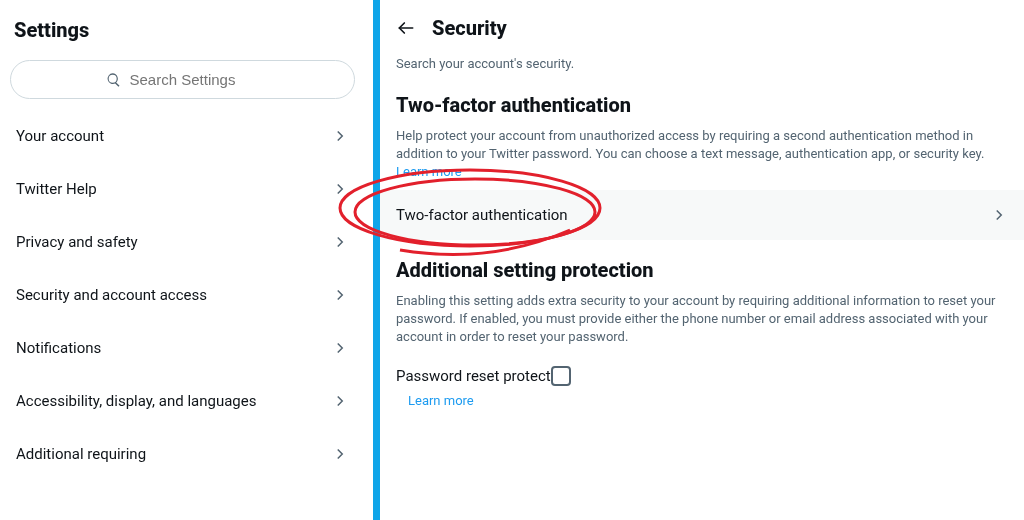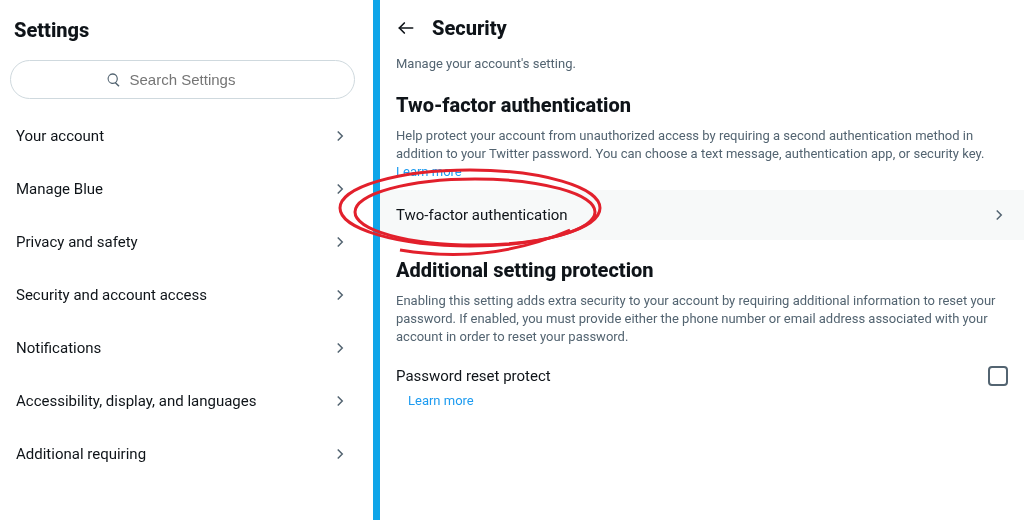--- a/index.html
+++ b/index.html
@@ -100,21 +100,21 @@
       font-size: 15px;
       color: #0f1419;
       cursor: pointer;
       background: #f7f9f9;
       position: relative;
     }
     .row-item .chev { stroke: #536471; }
     .protect-row {
       display: flex;
       align-items: center;
-      justify-content: space-between;
+      justify-content: flex-start;
       padding: 12px 16px 2px 16px;
       font-size: 15px;
     }
     .checkbox {
       width: 20px;
       height: 20px;
       border: 2px solid #536471;
       border-radius: 4px;
     }
     .protect-learn {
@@ -140,21 +140,21 @@
     </div>
   </div>
   <div class="nav">
     <div class="nav-item">
       <span>Your account</span>
       <svg class="chev" viewBox="0 0 24 24">
           <polyline points="9 6 15 12 9 18"></polyline>
         </svg>
     </div>
     <div class="nav-item">
-      <span>Manage Blue</span>
+      <span>Twitter Help</span>
       <svg class="chev" viewBox="0 0 24 24">
           <polyline points="9 6 15 12 9 18"></polyline>
         </svg>
     </div>
     <div class="nav-item">
       <span>Privacy and safety</span>
       <svg class="chev" viewBox="0 0 24 24">
           <polyline points="9 6 15 12 9 18"></polyline>
         </svg>
     </div>
@@ -186,21 +186,21 @@
 </div>
 
 <div class="main">
   <div class="main-header">
     <svg class="back-arrow" viewBox="0 0 24 24">
         <line x1="20" y1="12" x2="4" y2="12"></line>
         <polyline points="10 6 4 12 10 18"></polyline>
       </svg>
     <div class="main-title">Security</div>
   </div>
-  <div class="desc">Manage your account's setting.</div>
+  <div class="desc">Search your account's security.</div>
 
   <div class="section-h">Two-factor authentication</div>
   <div class="section-desc">
     <span>Help protect your account from unauthorized access by requiring a second authentication method in addition to your Twitter password. You can choose a text message, authentication app, or security key. </span><span class="learn-more">Learn more</span>
   </div>
 
   <div class="row-item">
     <span>Two-factor authentication</span>
     <svg class="chev" viewBox="0 0 24 24">
         <polyline points="9 6 15 12 9 18"></polyline>

